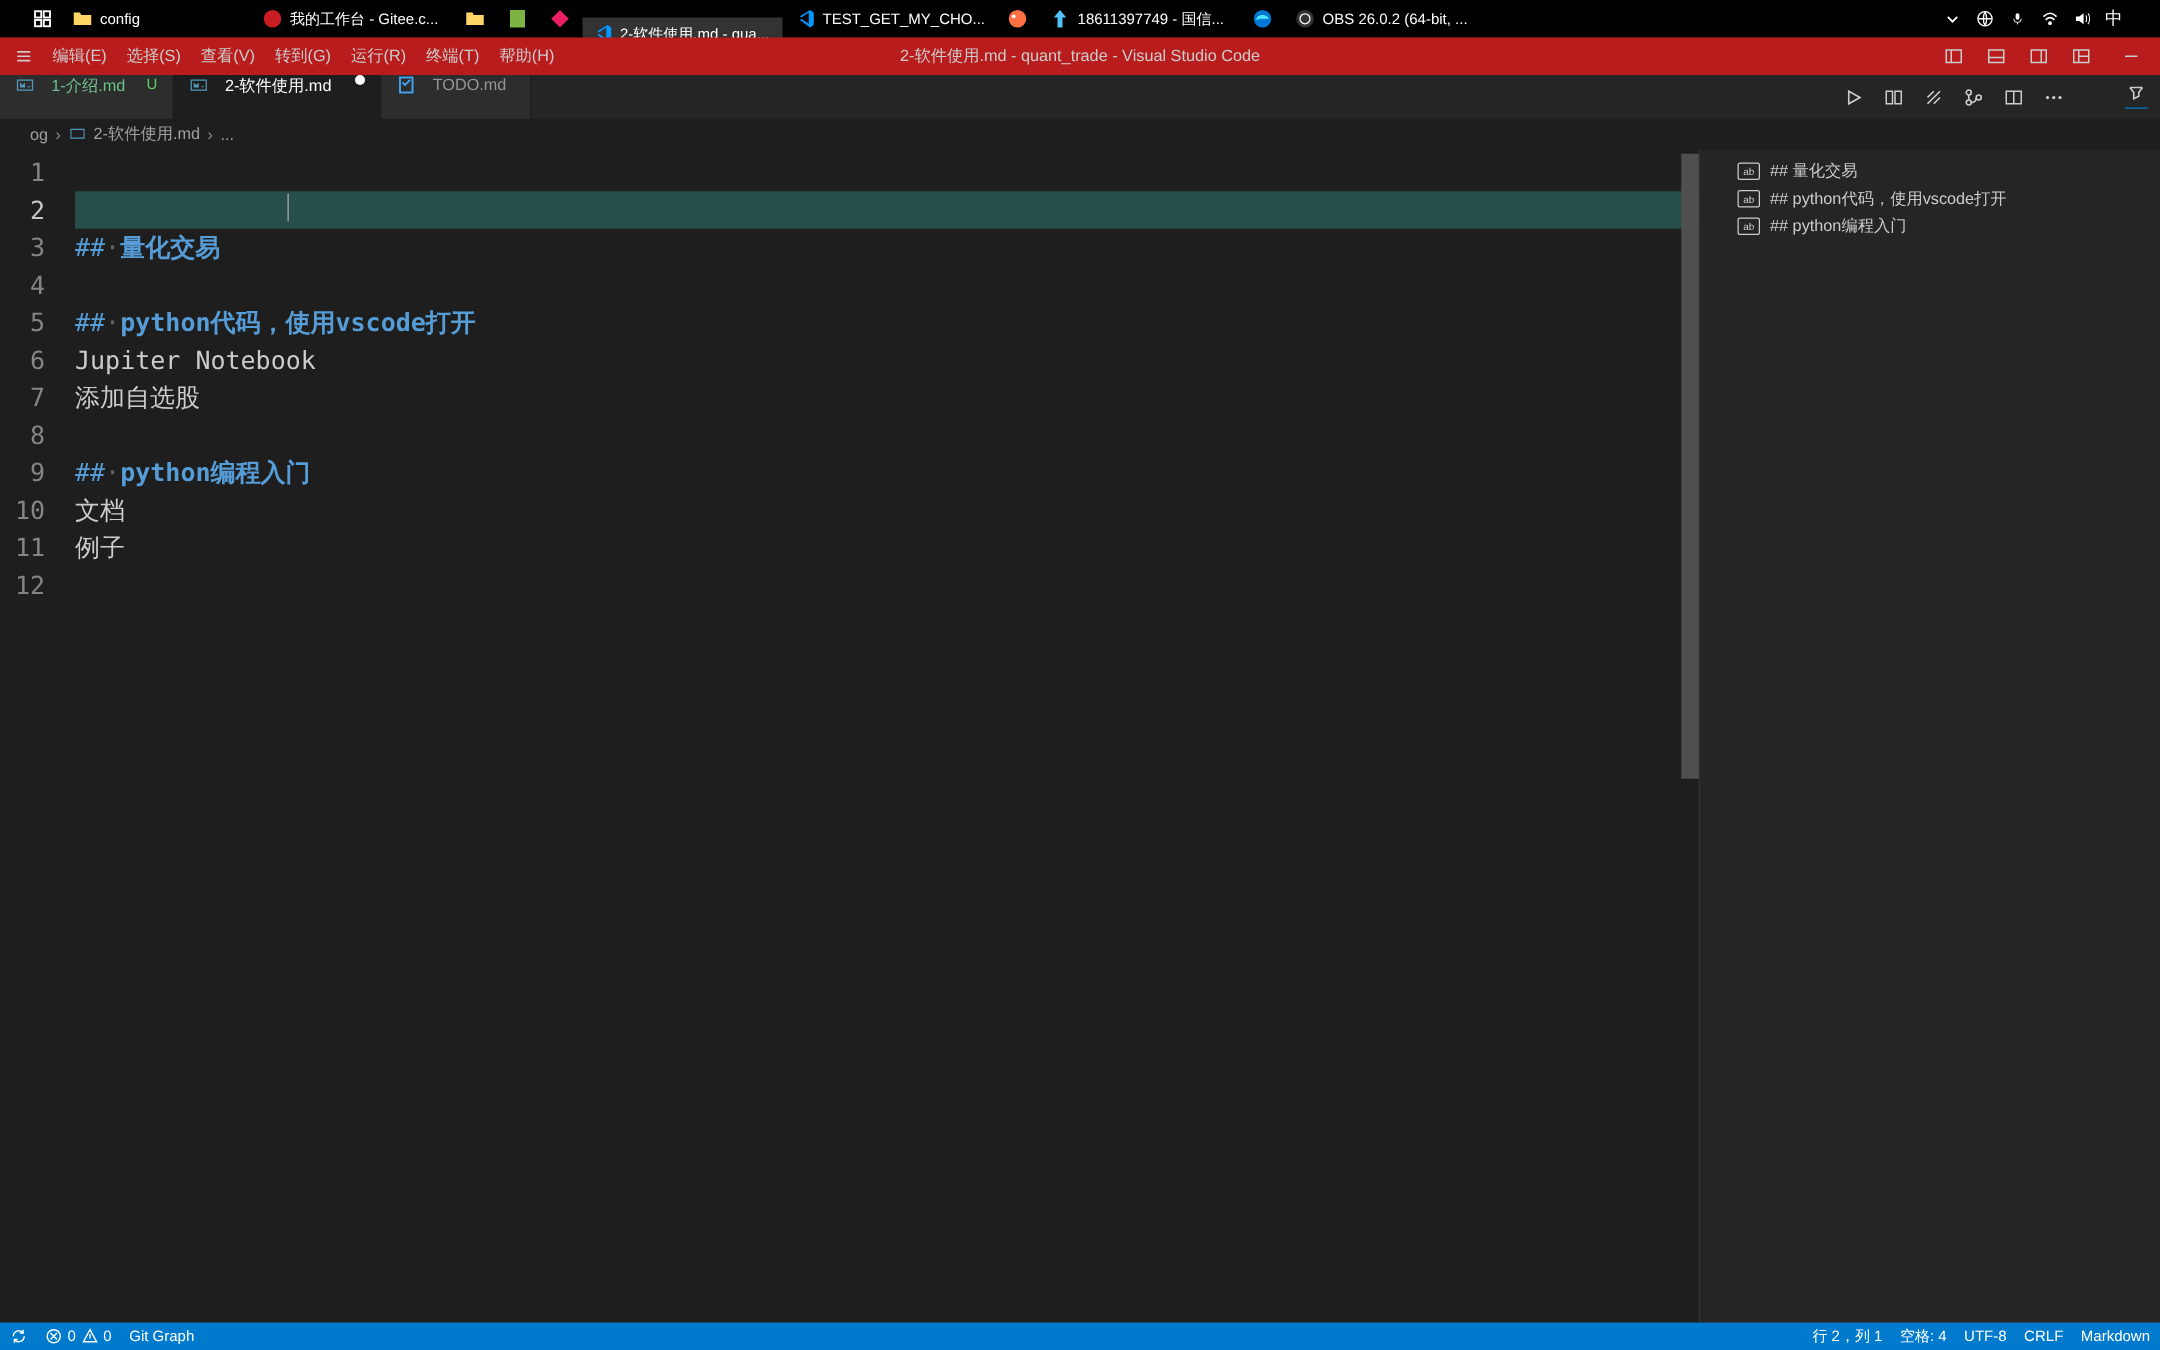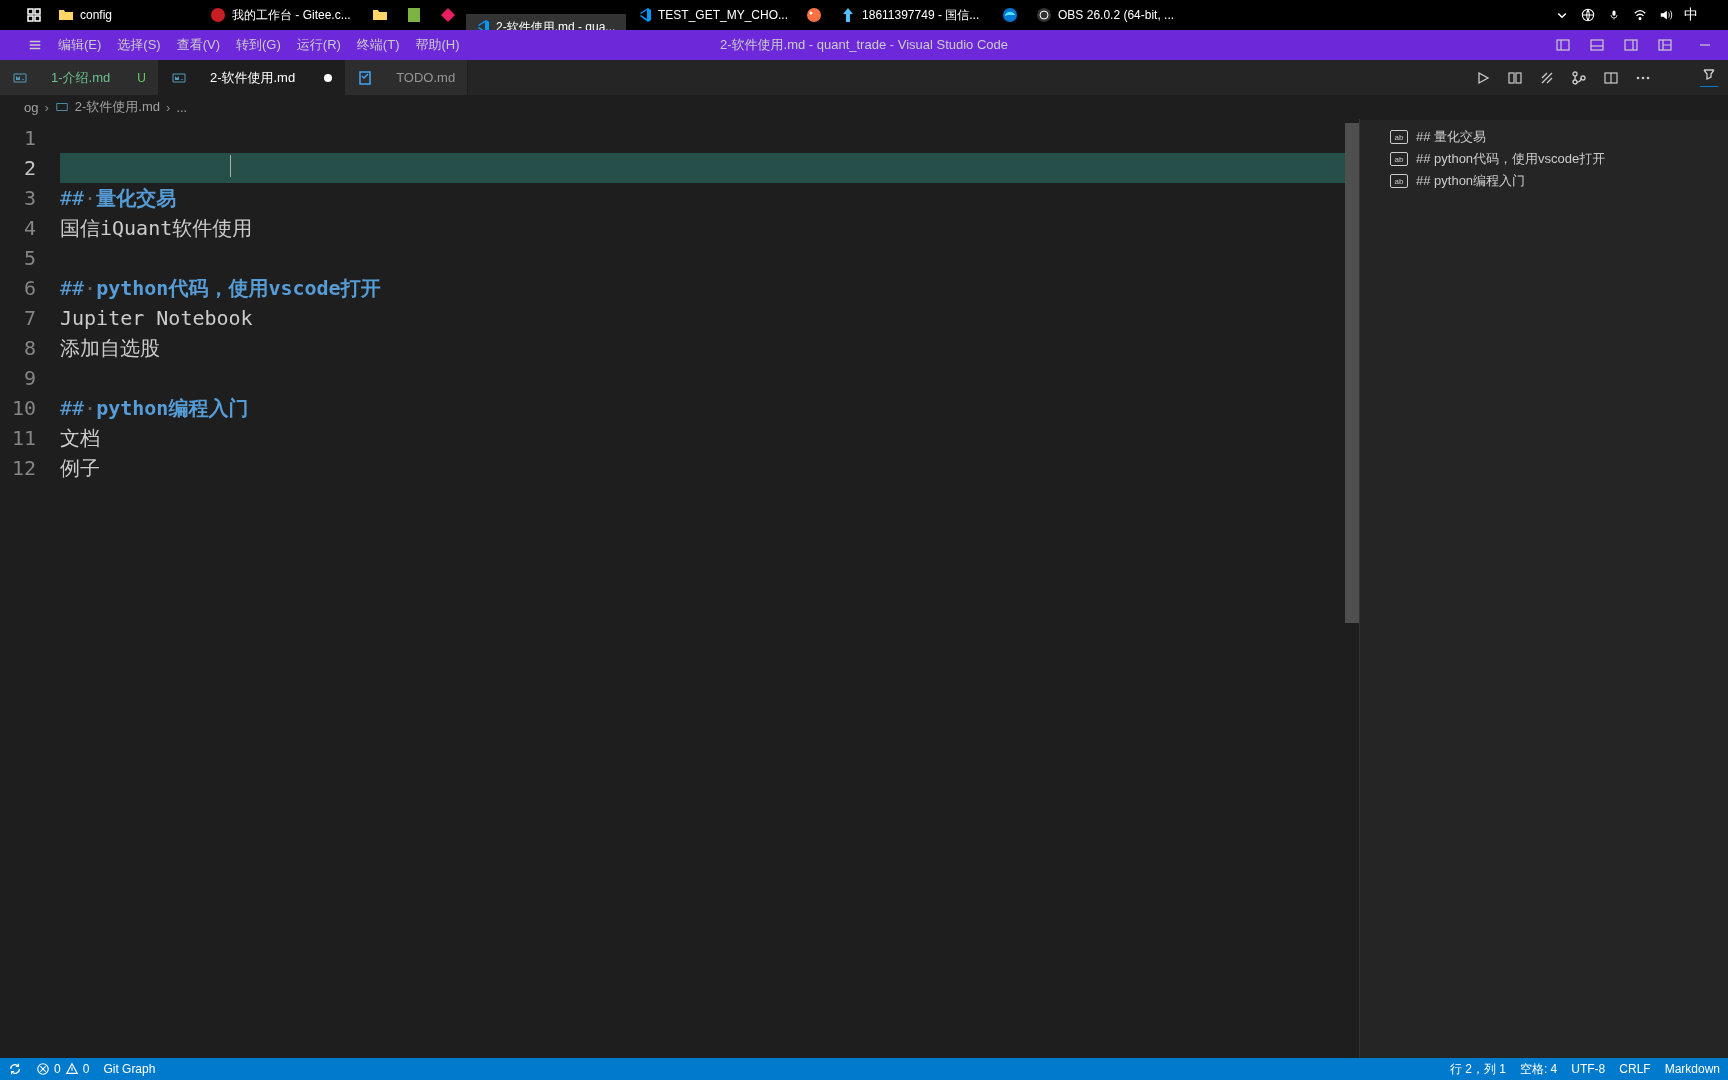--- a/index.html
+++ b/index.html
@@ -39,23 +39,23 @@
   display: flex; align-items: center; gap: 10px;
   padding: 0 10px; color: #fff;
 }
 .tray-icon { width: 16px; height: 16px; display: inline-flex; align-items: center; justify-content: center; }
 
 
 .vscode { flex: 1; display: flex; flex-direction: column; background: #1e1e1e; }
 
 
 .menubar {
-  height: 30px; background: #6d28d9;
+  height: 30px; background: #b91c1c;
   display: flex; align-items: center;
-  padding-left: 20px;
+  padding-left: 4px;
   position: relative;
 }
 .menubar .menu-item { padding: 0 8px; height: 100%; display: flex; align-items: center; color: #ccc; font-size: 13px; cursor: pointer; }
 .window-title {
   position: absolute; left: 50%; transform: translateX(-50%);
   color: #ccc; font-size: 13px;
 }
 .title-controls {
   position: absolute; right: 0; top: 0; height: 100%;
   display: flex; align-items: center;
@@ -67,21 +67,21 @@
 }
 .layout-icon svg, .min-icon svg { width: 16px; height: 16px; }
 
 
 .tabbar {
   height: 35px; background: #252526;
   display: flex; align-items: stretch;
   position: relative;
 }
 .tab {
-  display: flex; align-items: center; gap: 23px;
+  display: flex; align-items: flex-start; gap: 13px;
   padding: 0 12px; min-width: 120px;
   background: #2d2d2d; color: #969696;
   border-right: 1px solid #1e1e1e;
   cursor: pointer; font-size: 13px;
   position: relative;
 }
 .tab.active { background: #1e1e1e; color: #fff; }
 .tab.mod::after {
   content: ""; width: 8px; height: 8px; border-radius: 50%;
   background: #fff; margin-left: 6px;
@@ -449,21 +449,20 @@
         <div>8</div>
         <div>9</div>
         <div>10</div>
         <div>11</div>
         <div>12</div>
       </div>
       <div class="code">
         <div class="line"></div>
         <div class="line sel"><span class="cursor"></span></div>
         <div class="line"><span class="md-hash">##</span><span class="md-dot">·</span><span class="md-heading">量化交易</span></div>
-        <div class="line">国信iQuant软件使用</div>
         <div class="line"></div>
         <div class="line"><span class="md-hash">##</span><span class="md-dot">·</span><span class="md-heading">python代码，使用vscode打开</span></div>
         <div class="line">Jupiter Notebook</div>
         <div class="line">添加自选股</div>
         <div class="line"></div>
         <div class="line"><span class="md-hash">##</span><span class="md-dot">·</span><span class="md-heading">python编程入门</span></div>
         <div class="line">文档</div>
         <div class="line">例子</div>
       </div>
       <div class="scrollbar-v">

